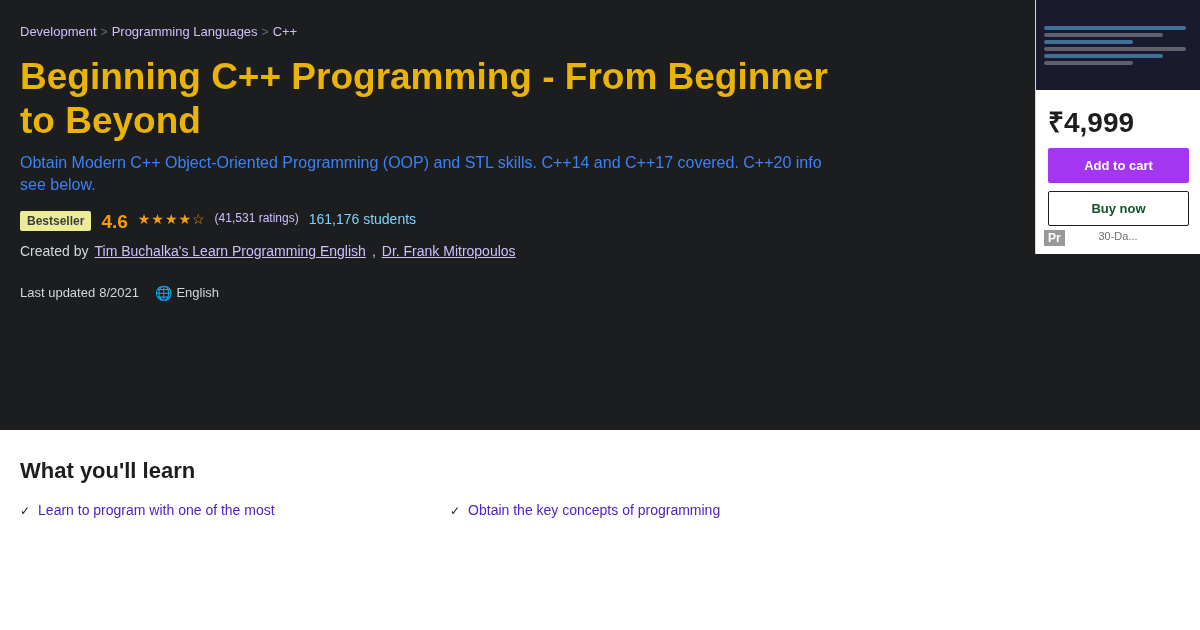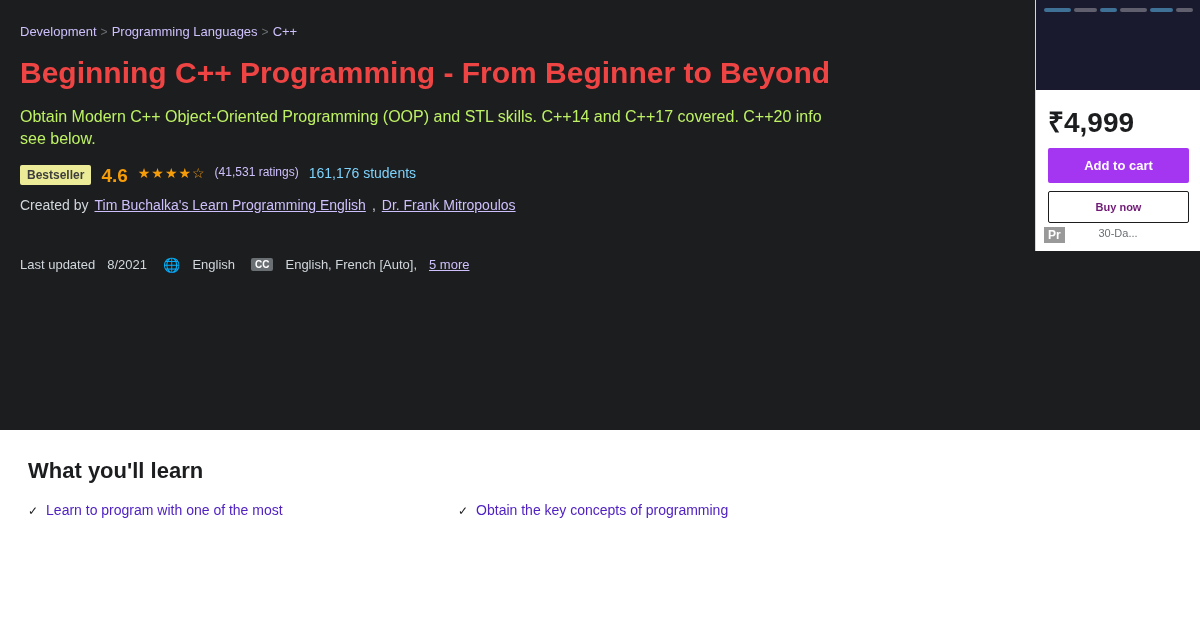--- a/index.html
+++ b/index.html
@@ -18,31 +18,31 @@
       align-items: center;
       gap: 4px;
       font-size: 13px;
       color: #cec0fc;
       margin-bottom: 16px;
     }
     .breadcrumb span { color: #cec0fc; cursor: pointer; }
     .breadcrumb .separator { color: #6a6f73; font-size: 12px; }
 
     .course-title {
-      font-size: 30px;
-      font-weight: 700;
-      color: #ef4444;
+      font-size: 37px;
+      font-weight: 700;
+      color: #eab308;
       line-height: 1.2;
-      margin-bottom: 15px;
+      margin-bottom: 8px;
       max-width: 820px;
     }
 
     .course-subtitle {
       font-size: 16px;
-      color: #bef264;
+      color: #3b82f6;
       margin-bottom: 14px;
       max-width: 820px;
       line-height: 1.4;
     }
 
     .ratings-row {
       display: flex;
       align-items: flex-start;
       gap: 10px;
       margin-bottom: 10px;
@@ -111,22 +111,21 @@
       align-items: center;
       gap: 16px;
       font-size: 13px;
       color: #d1d7dc;
       flex-wrap: wrap;
     }
 
     .meta-item {
       display: flex;
       align-items: center;
-      gap: 12px;
-      margin-top: 18px;
+      gap: 4px;
     }
 
     .globe-icon {
       font-size: 14px;
     }
 
     .cc-badge {
       background: #6a6f73;
       color: #fff;
       font-size: 10px;
@@ -173,41 +172,41 @@
       font-weight: 700;
       cursor: pointer;
       border-radius: 2px;
       margin-bottom: 8px;
       display: block;
     }
 
     .buy-now-btn {
       width: 141px;
       background: #fff;
-      color: #701a75;
+      color: #14532d;
       border: 1px solid #1c1d1f;
       padding: 9px 15px;
-      font-size: 11px;
+      font-size: 13px;
       font-weight: 700;
       cursor: pointer;
       border-radius: 2px;
       display: block;
     }
 
     .guarantee-text {
       font-size: 11px;
       color: #6a6f73;
       text-align: center;
       margin-top: 4px;
     }
 
     
     .bottom-section {
       background: #fff;
-      padding: 28px 20px 0 28px;
+      padding: 28px 20px 0 20px;
     }
 
     .section-title {
       font-size: 22px;
       font-weight: 700;
       color: #1c1d1f;
       margin-bottom: 18px;
     }
 
     .learn-grid {
@@ -235,21 +234,21 @@
     .learn-link {
       color: #5022c3;
     }
 
     
     .code-bg {
       width: 165px;
       height: 90px;
       background: #1a1a2e;
       display: flex;
-      flex-direction: row;
+      flex-direction: column;
       justify-content: center;
       padding: 8px;
       gap: 3px;
     }
 
     .code-line {
       height: 4px;
       border-radius: 2px;
       background: rgba(255,255,255,0.3);
     }
@@ -310,25 +309,20 @@
 
   <div class="meta-row">
     <div class="meta-item">
       <span>Last updated</span>
       <span>8/2021</span>
     </div>
     <div class="meta-item">
       <span class="globe-icon">🌐</span>
       <span>English</span>
     </div>
-    <div class="meta-item">
-      <span class="cc-badge">CC</span>
-      <span>English, French [Auto],</span>
-      <span class="captions-link">5 more</span>
-    </div>
   </div>
 
   <div class="preview-card">
     <div class="code-bg">
       <div class="code-line long accent"></div>
       <div class="code-line medium"></div>
       <div class="code-line short accent"></div>
       <div class="code-line long"></div>
       <div class="code-line medium accent"></div>
       <div class="code-line short"></div>

